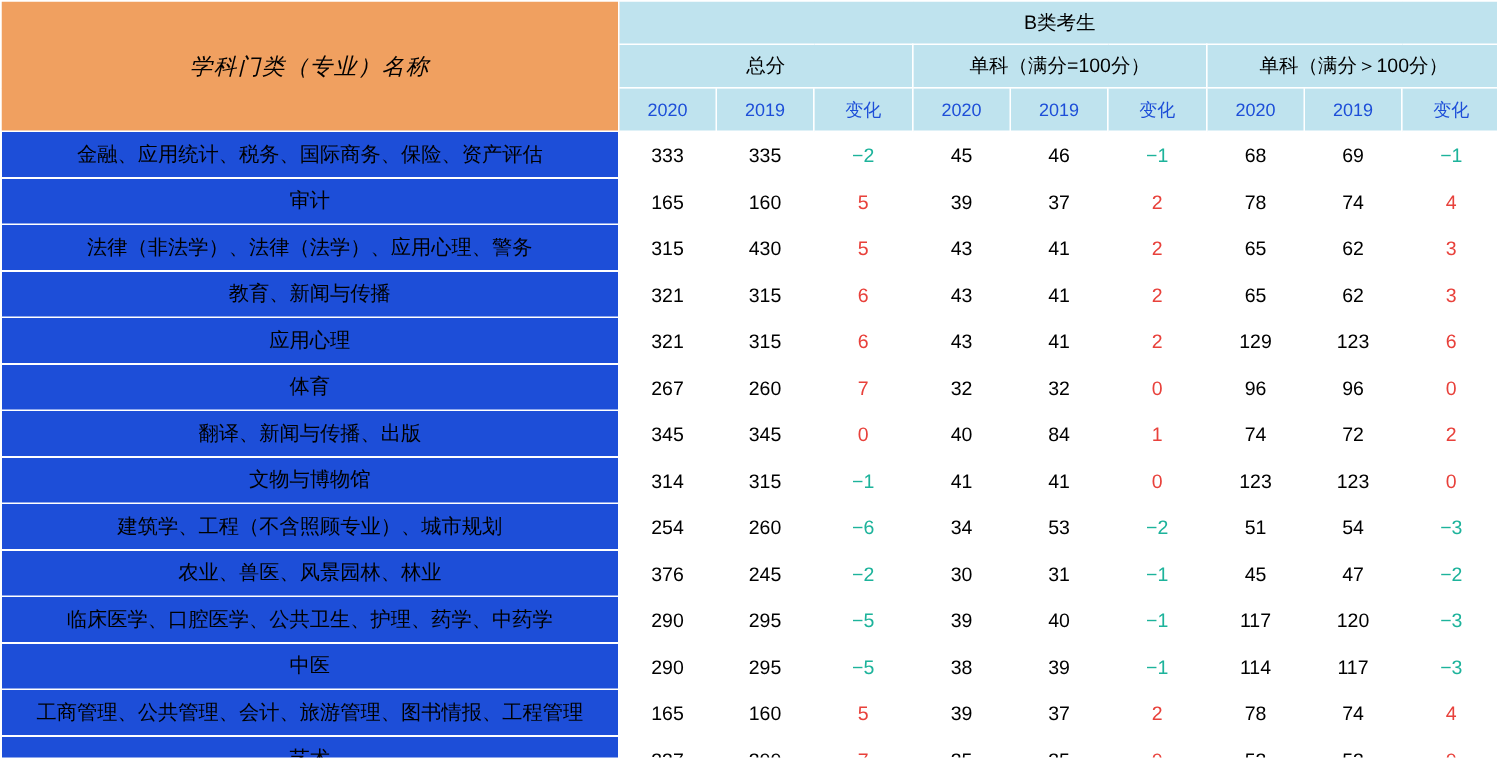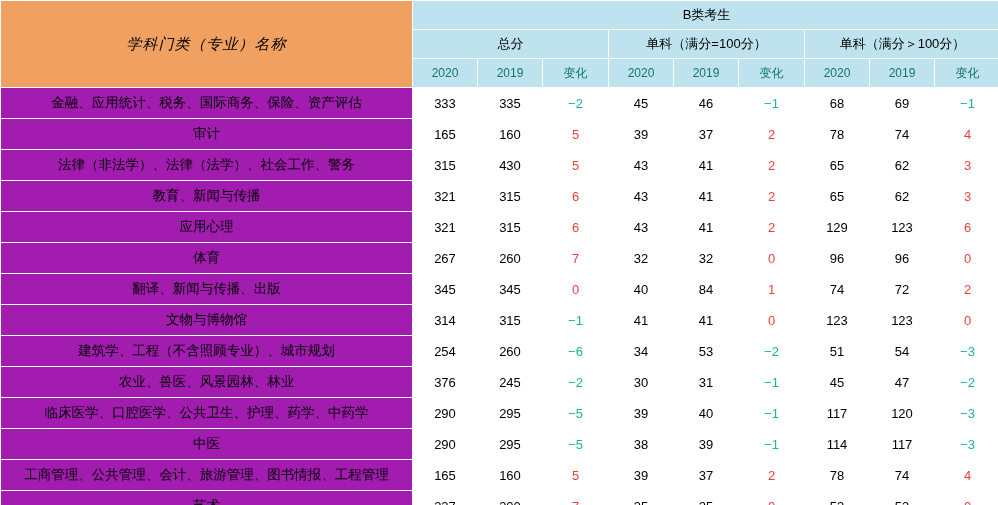--- a/index.html
+++ b/index.html
@@ -43,27 +43,27 @@
     height: 28px;
   }
   .hdr-sub {
     background: #bfe3ee;
     color: #000000;
     font-size: 13px;
     height: 28px;
   }
   .hdr-year {
     background: #bfe3ee;
-    color: #0f766e;
+    color: #1d4ed8;
     font-size: 12px;
     height: 28px;
   }
   
   .major-cell {
-    background: #a21caf;
+    background: #1d4ed8;
     color: #000000;
     font-size: 13.5px;
     height: 30px;
     padding: 0 4px;
     white-space: nowrap;
     overflow: hidden;
   }
   .num-cell {
     background: #ffffff;
     color: #000000;
@@ -134,21 +134,21 @@
       <td class="num-cell">160</td>
       <td class="num-cell delta delta-pos">5</td>
       <td class="num-cell">39</td>
       <td class="num-cell">37</td>
       <td class="num-cell delta delta-pos">2</td>
       <td class="num-cell">78</td>
       <td class="num-cell">74</td>
       <td class="num-cell delta delta-pos">4</td>
     </tr>
     <tr>
-      <td class="major-cell">法律（非法学）、法律（法学）、社会工作、警务</td>
+      <td class="major-cell">法律（非法学）、法律（法学）、应用心理、警务</td>
       <td class="num-cell">315</td>
       <td class="num-cell">430</td>
       <td class="num-cell delta delta-pos">5</td>
       <td class="num-cell">43</td>
       <td class="num-cell">41</td>
       <td class="num-cell delta delta-pos">2</td>
       <td class="num-cell">65</td>
       <td class="num-cell">62</td>
       <td class="num-cell delta delta-pos">3</td>
     </tr>

